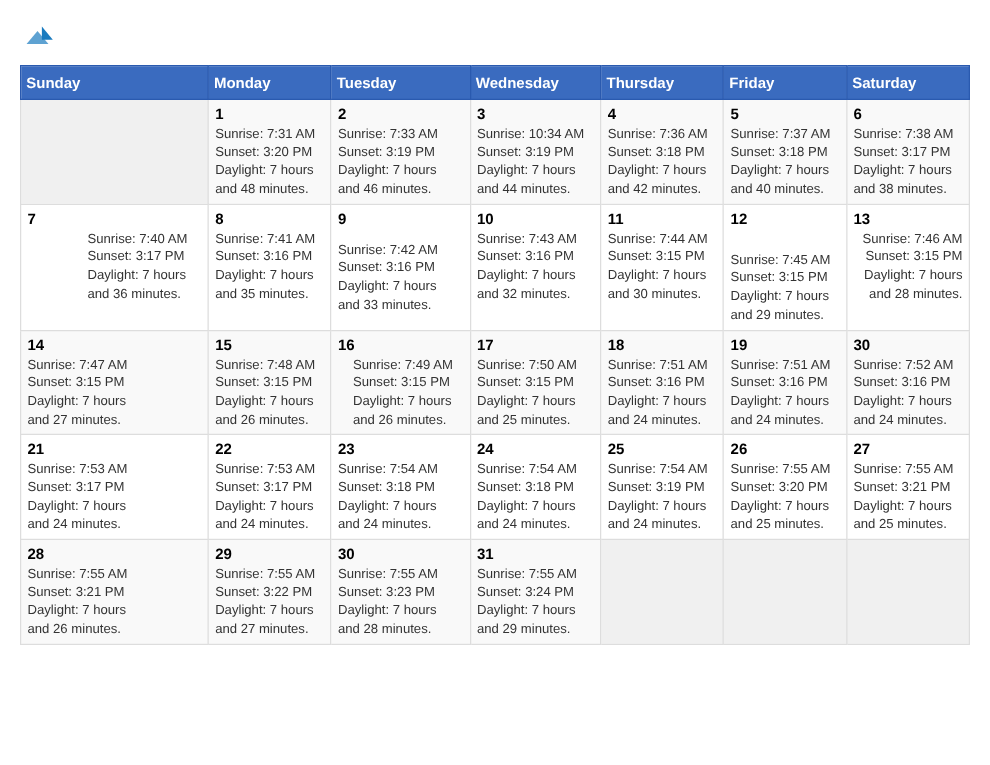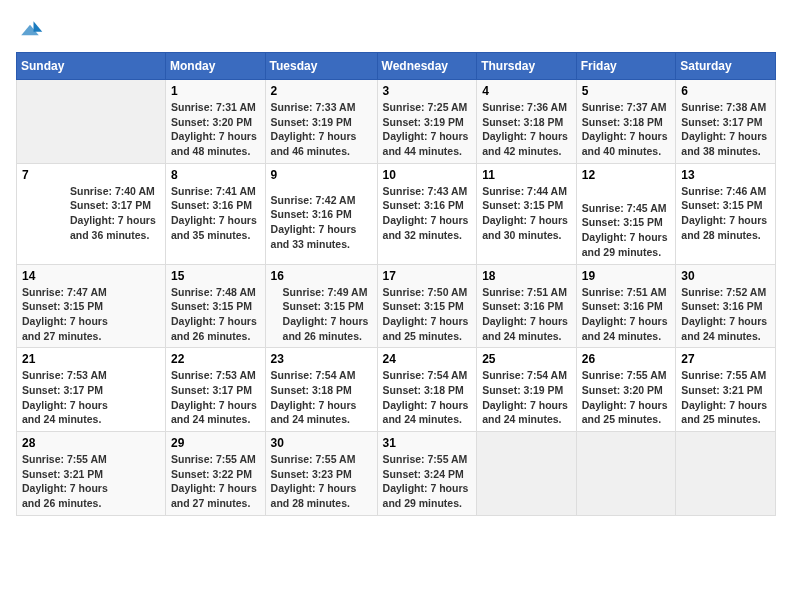--- a/index.html
+++ b/index.html
@@ -71,21 +71,20 @@
     .day-num {
       font-weight: bold;
       font-size: 12px;
       margin-bottom: 2px;
       display: block;
     }
     .day-detail {
       color: #333;
       font-size: 10.5px;
       line-height: 1.4;
-      font-weight: bold;
     }
     td.empty {
       background: #f0f0f0 !important;
     }
   </style>
 </head>
 <body>
 
 <div class="header-row">
   <div class="logo">
@@ -128,21 +127,21 @@
         </td>
         <td>
           <span class="day-num">2</span>
           <div class="day-detail" style="white-space: pre-line;">Sunrise: 7:33 AM
 Sunset: 3:19 PM
 Daylight: 7 hours
 and 46 minutes.</div>
         </td>
         <td>
           <span class="day-num">3</span>
-          <div class="day-detail" style="white-space: pre-line;">Sunrise: 7:25 AM
+          <div class="day-detail" style="white-space: pre-line;">Sunrise: 10:34 AM
 Sunset: 3:19 PM
 Daylight: 7 hours
 and 44 minutes.</div>
         </td>
         <td>
           <span class="day-num">4</span>
           <div class="day-detail" style="white-space: pre-line;">Sunrise: 7:36 AM
 Sunset: 3:18 PM
 Daylight: 7 hours
 and 42 minutes.</div>
@@ -200,21 +199,21 @@
         </td>
         <td>
           <span class="day-num">12</span>
           <div class="day-detail" style="white-space: pre-line; margin-top: 19px;">Sunrise: 7:45 AM
 Sunset: 3:15 PM
 Daylight: 7 hours
 and 29 minutes.</div>
         </td>
         <td>
           <span class="day-num">13</span>
-          <div class="day-detail" style="white-space: pre-line;">Sunrise: 7:46 AM
+          <div class="day-detail" style="white-space: pre-line; text-align: right;">Sunrise: 7:46 AM
 Sunset: 3:15 PM
 Daylight: 7 hours
 and 28 minutes.</div>
         </td>
       </tr>
       <tr>
         <td>
           <span class="day-num">14</span>
           <div class="day-detail" style="white-space: pre-line;">Sunrise: 7:47 AM
 Sunset: 3:15 PM

